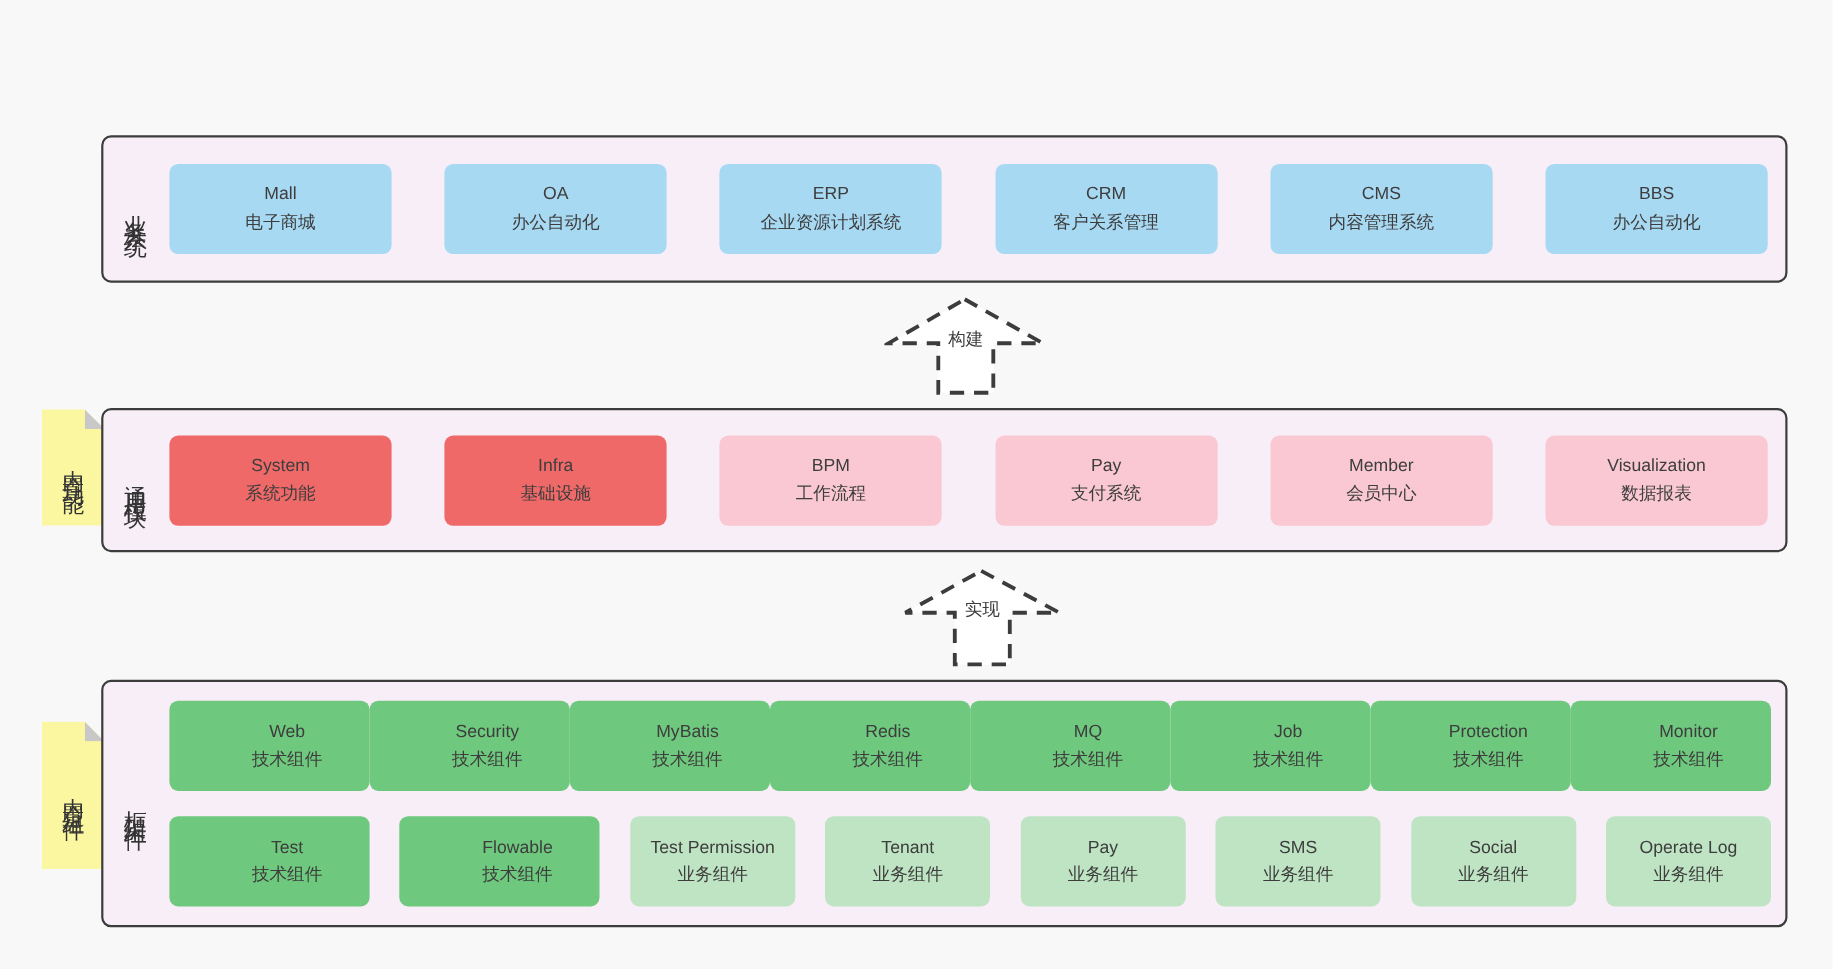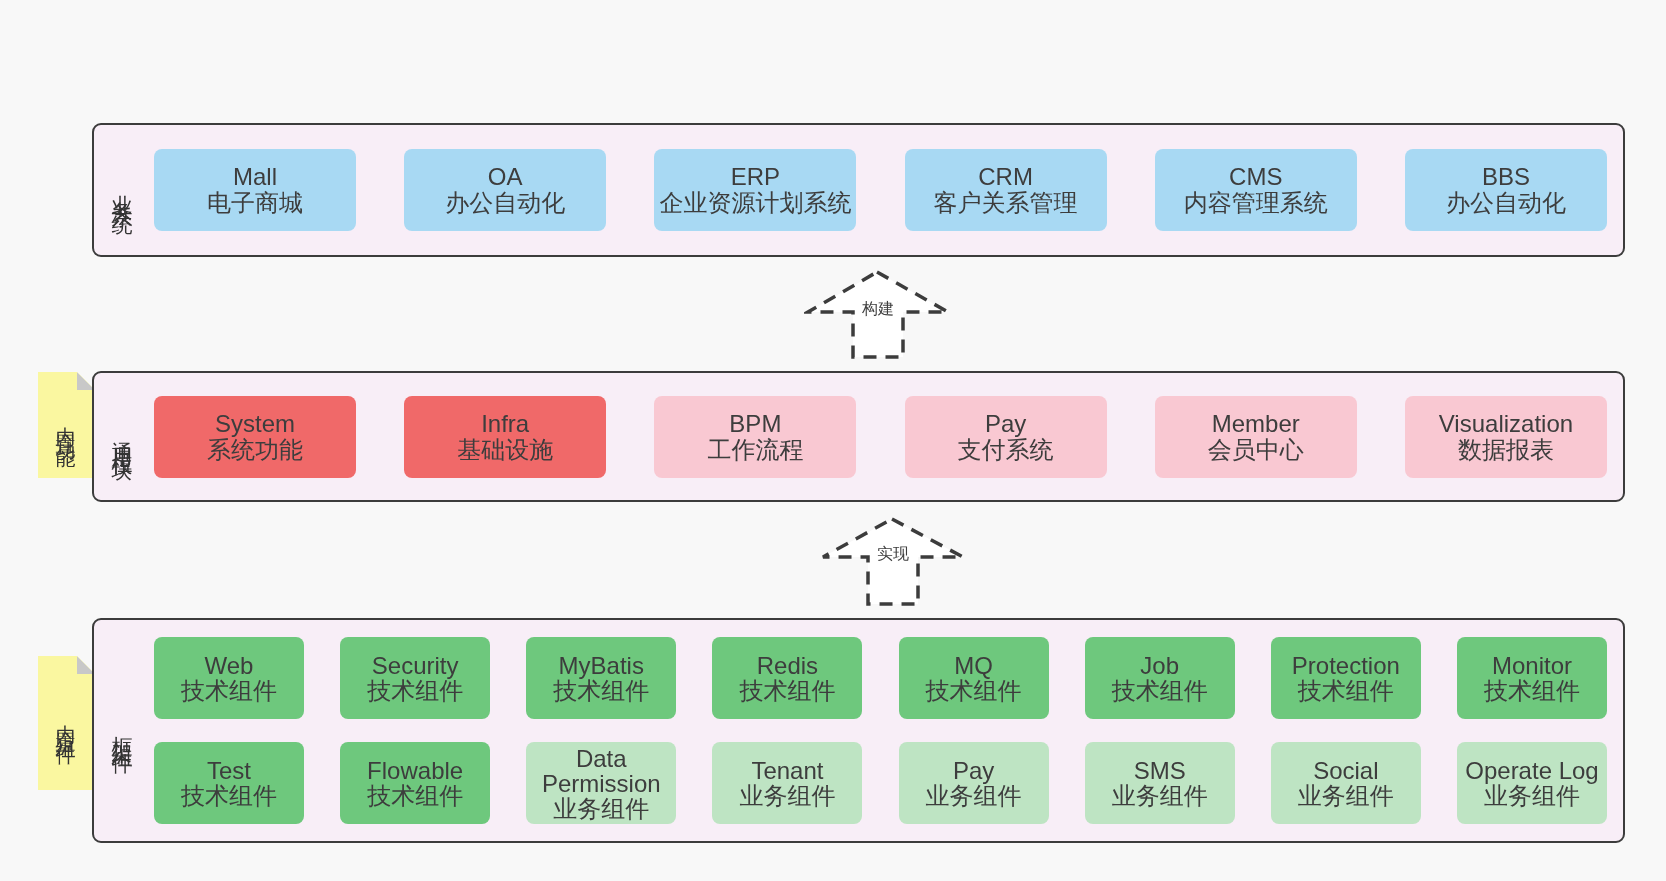--- a/index.html
+++ b/index.html
@@ -62,29 +62,29 @@
     align-items:stretch; gap:23px;
   }
   .band-row { display:flex; justify-content:space-between; }
 
   
   .node {
     height:82px; border-radius:8px;
     display:flex; flex-direction:column;
     align-items:center; justify-content:center;
     text-align:center;
-    font-size:24px; line-height:26px;
+    font-size:16px; line-height:26px;
   }
   .node.wide   { width:202px; }
   .node.narrow { width:150px; line-height:25px; }
 
   .node.blue       { background:var(--c-blue,#a8d9f3); }
   .node.red        { background:var(--c-red,#f06969);text-align:center; }
   .node.pink       { background:var(--c-pink,#f9c8d2); }
-  .node.green      { background:var(--c-green,#6ec87d); }
+  .node.green      { background:var(--c-green,#6ec87d);padding-left:32px; }
   .node.lightgreen { background:var(--c-lightgreen,#bee4c3); }
 
   
   .arrow { position:absolute; z-index:1; }
   .arrow-1 { left:804px; top:269px; width:148px; height:92px; }
   .arrow-2 { left:818px; top:514px; width:150px; height:94px; }
   .arrow svg { display:block; width:100%; height:100%; }
   .arrow-label {
     position:absolute; left:50%; transform:translateX(-50%);
     top:29px;
@@ -226,21 +226,21 @@
       <div class="band-row">
         <div class="node narrow green">
           <span>Test</span>
           <span>技术组件</span>
         </div>
         <div class="node narrow green">
           <span>Flowable</span>
           <span>技术组件</span>
         </div>
         <div class="node narrow lightgreen">
-          <span>Data Permission</span>
+          <span>Test Permission</span>
           <span>业务组件</span>
         </div>
         <div class="node narrow lightgreen">
           <span>Tenant</span>
           <span>业务组件</span>
         </div>
         <div class="node narrow lightgreen">
           <span>Pay</span>
           <span>业务组件</span>
         </div>

